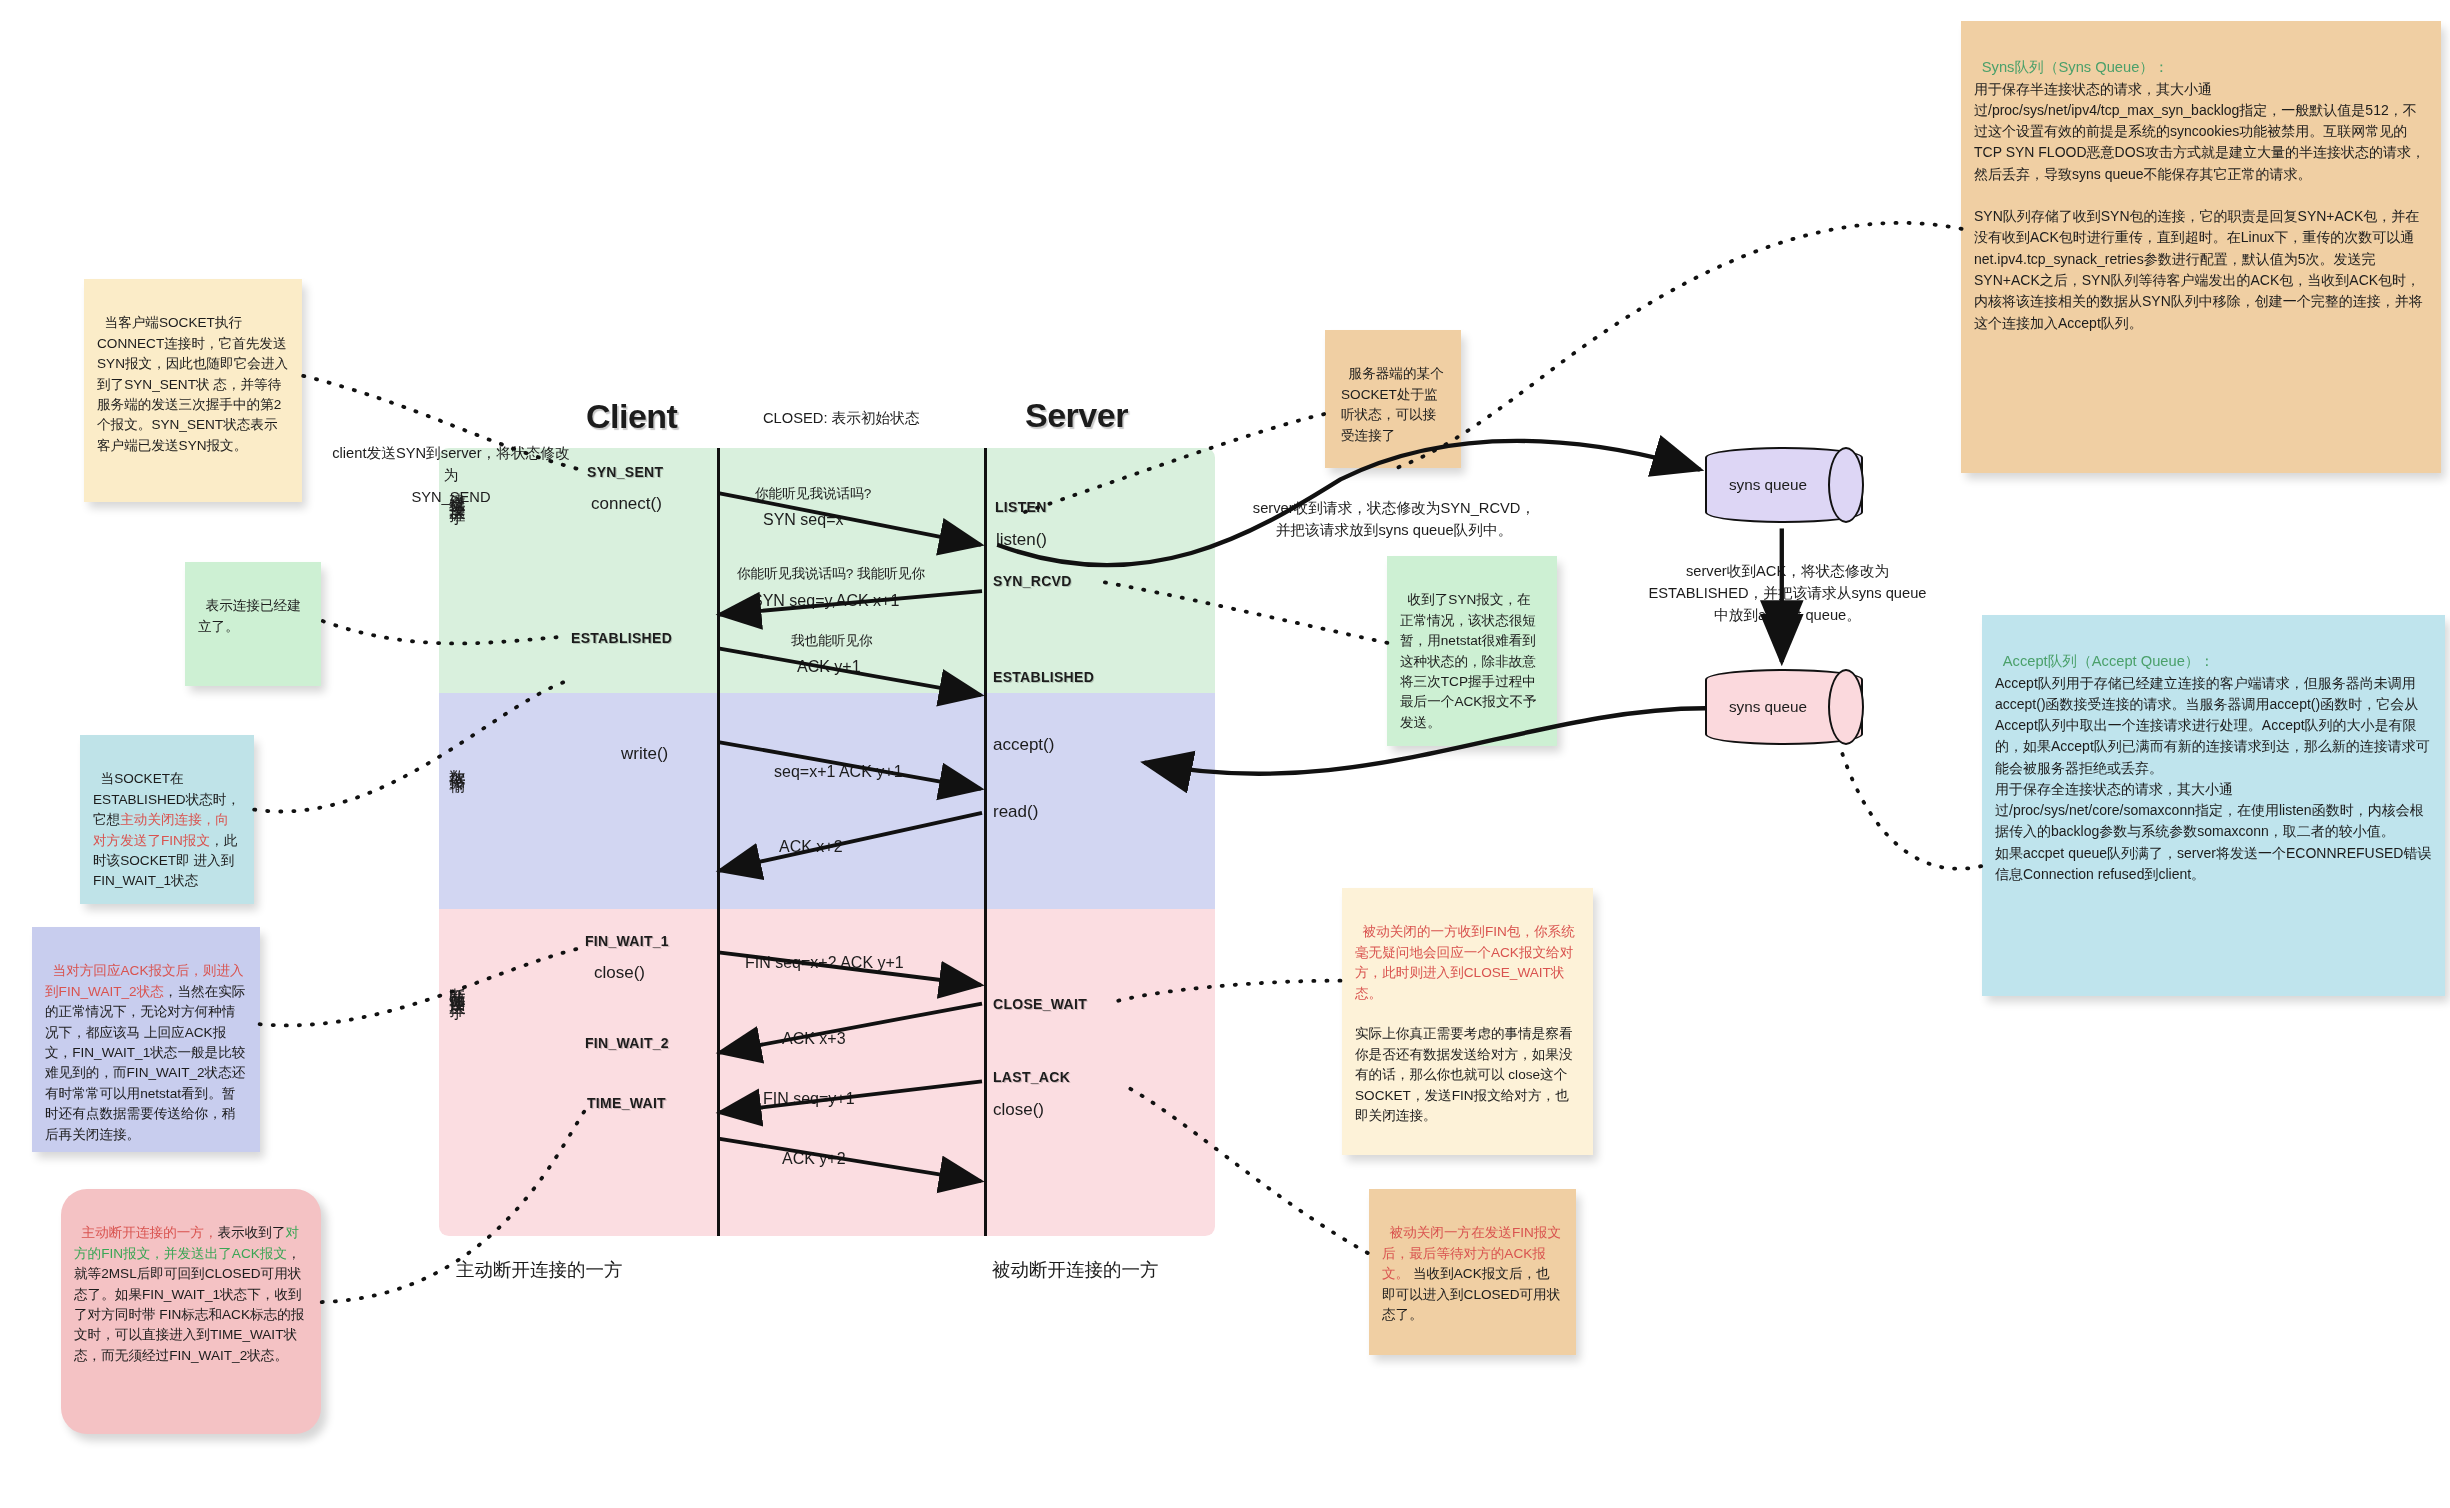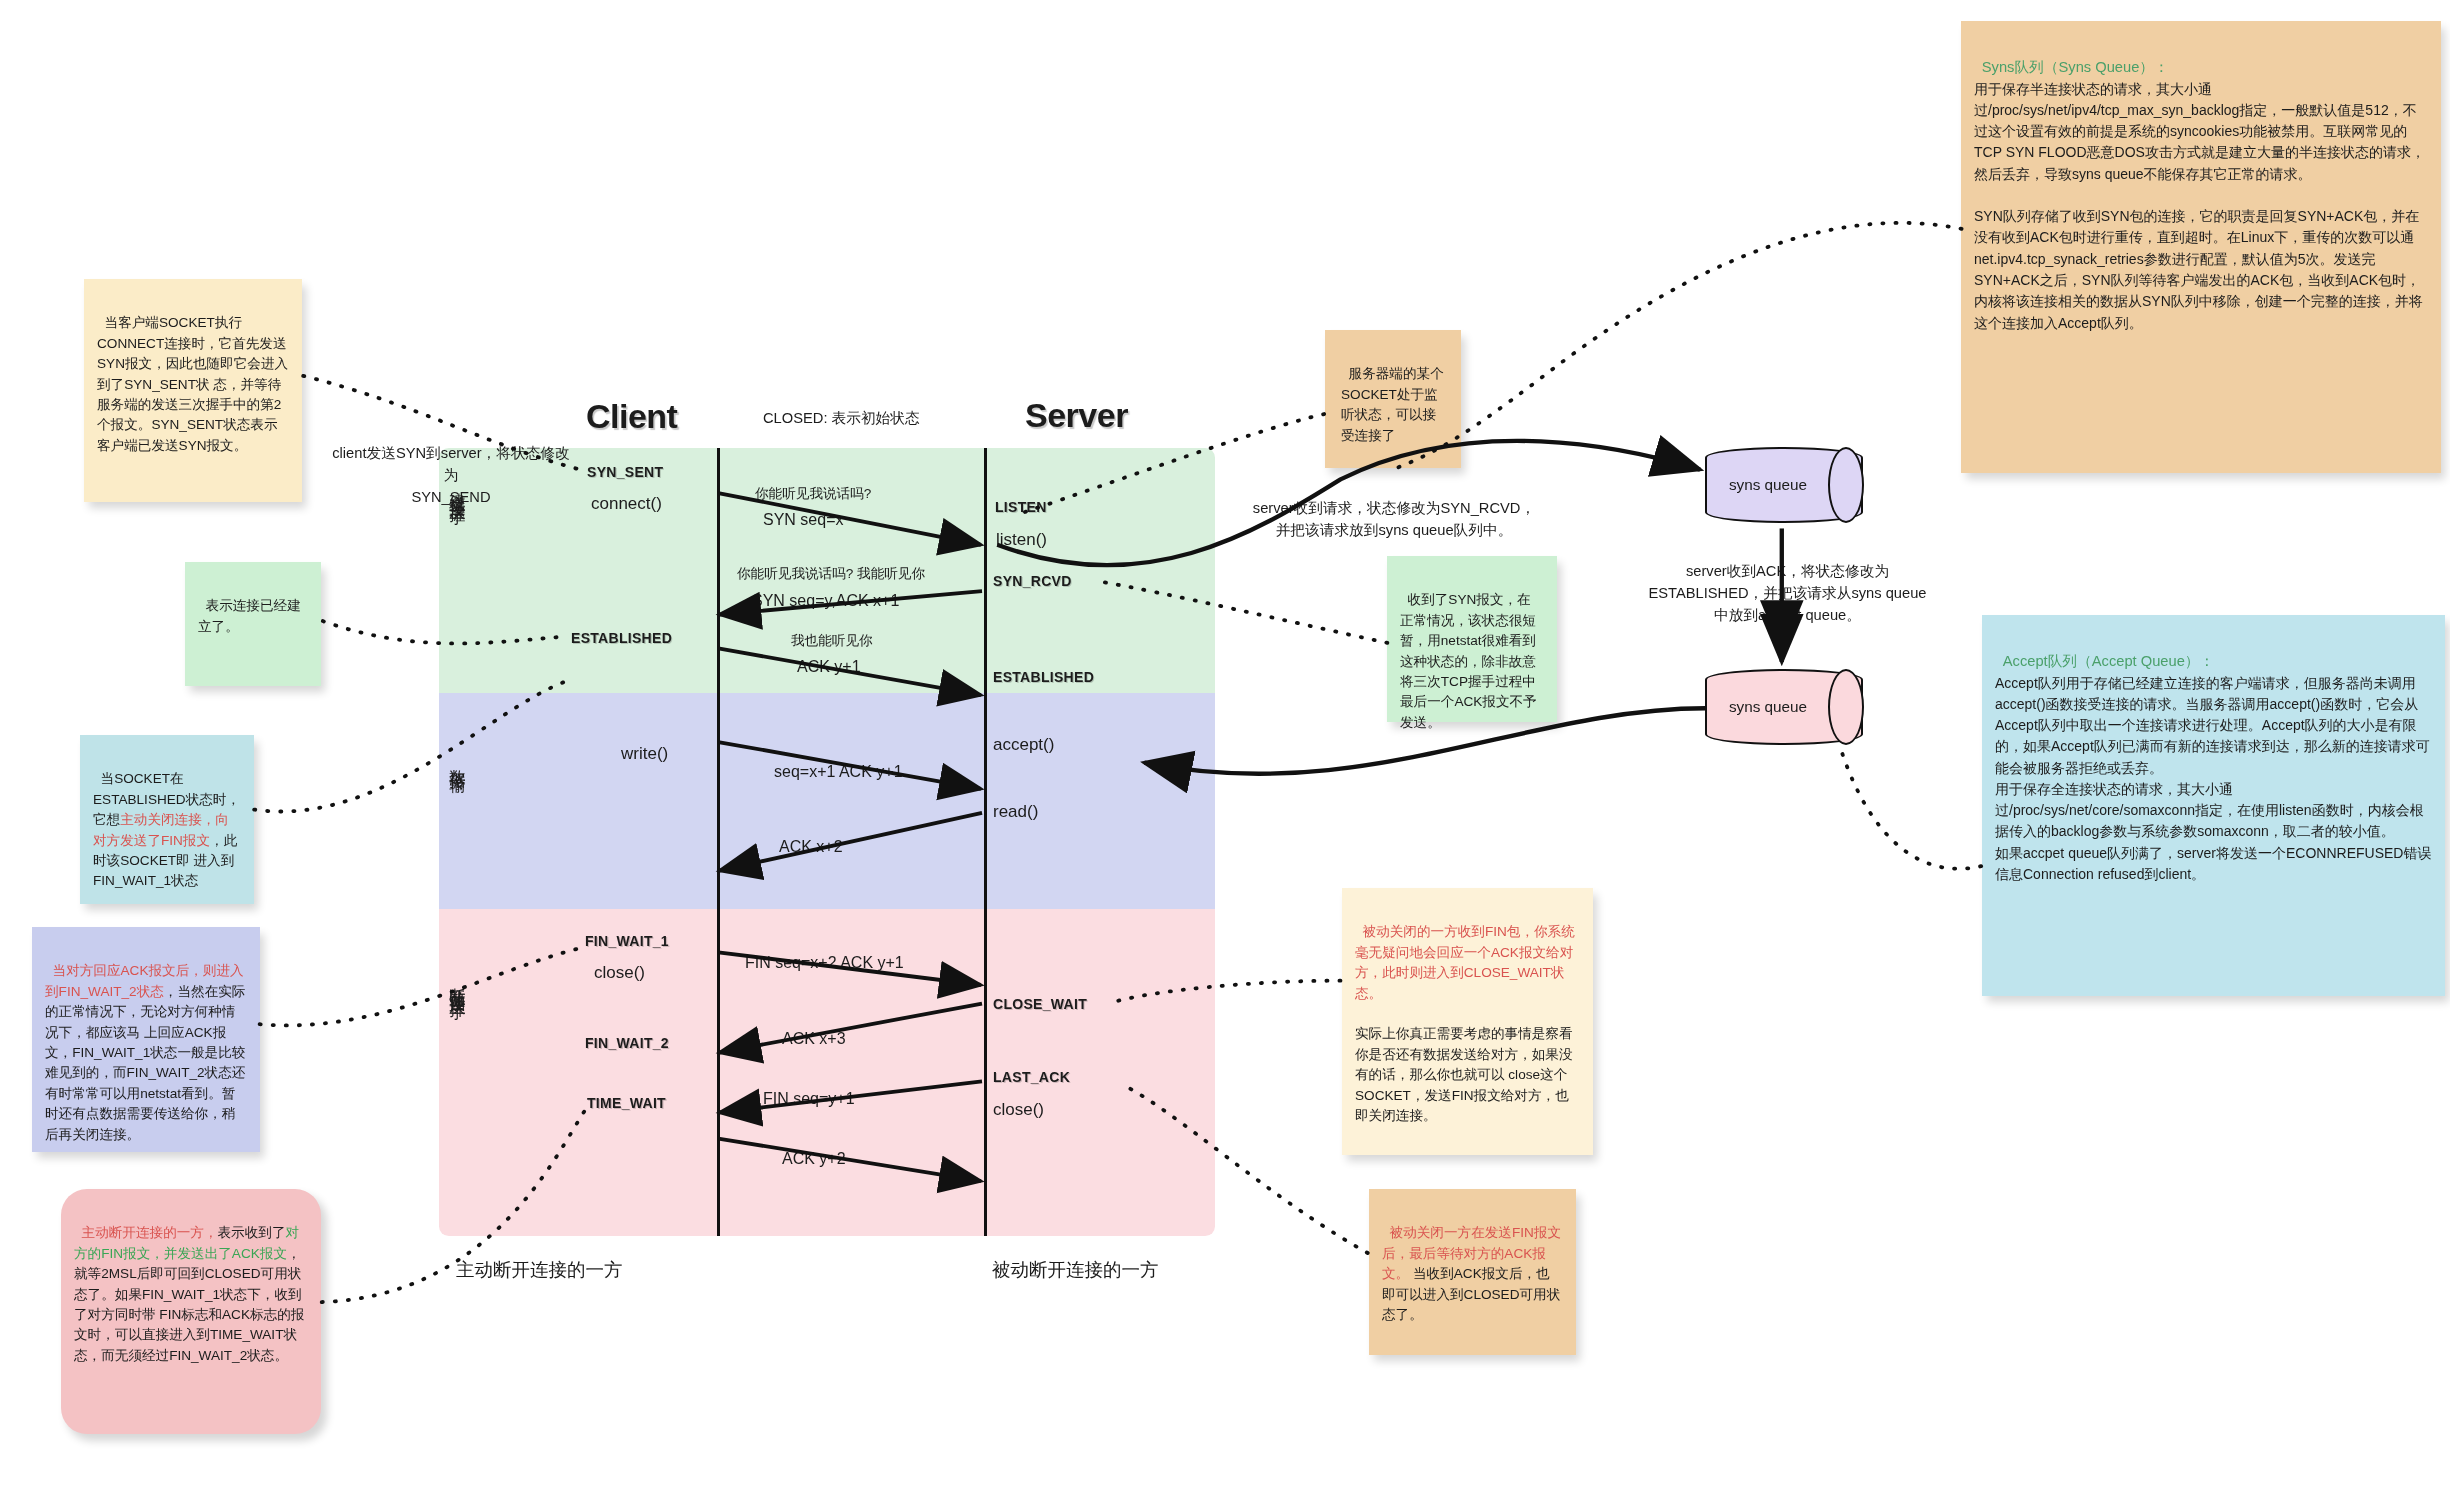--- a/index.html
+++ b/index.html
@@ -65,21 +65,21 @@
 </div>
 
 <div class="note" style="left:61px;top:1189px;width:260px;height:245px;background:#f4c2c4;border-radius:26px;">
   <span class="hl-red">主动断开连接的一方，</span><span>表示收到了</span><span class="hl-green">对方的FIN报文，并发送出了ACK报文</span><span>，就等2MSL后即可回到CLOSED可用状态了。如果FIN_WAIT_1状态下，收到了对方同时带 FIN标志和ACK标志的报文时，可以直接进入到TIME_WAIT状态，而无须经过FIN_WAIT_2状态。</span>
 </div>
 
 <div class="note" style="left:1325px;top:330px;width:136px;height:138px;background:#f0cfa3;padding-left:16px;">
   <span>服务器端的某个SOCKET处于监听状态，可以接受连接了</span>
 </div>
 
-<div class="note" style="left:1387px;top:556px;width:170px;height:166px;background:#cdf0d3;">
+<div class="note" style="left:1387px;top:556px;width:170px;height:190px;background:#cdf0d3;">
   <span>收到了SYN报文，在正常情况，该状态很短暂，用netstat很难看到这种状态的，除非故意将三次TCP握手过程中最后一个ACK报文不予发送。</span>
 </div>
 
 <div class="note" style="left:1342px;top:888px;width:251px;height:267px;background:#fdf2d8;">
   <span class="hl-red">被动关闭的一方收到FIN包，你系统毫无疑问地会回应一个ACK报文给对方，此时则进入到CLOSE_WAIT状态。</span><span>
 
 </span><span>实际上你真正需要考虑的事情是察看你是否还有数据发送给对方，如果没有的话，那么你也就可以 close这个SOCKET，发送FIN报文给对方，也即关闭连接。</span>
 </div>
 
 <div class="note" style="left:1369px;top:1189px;width:207px;height:166px;background:#f0cfa3;">

